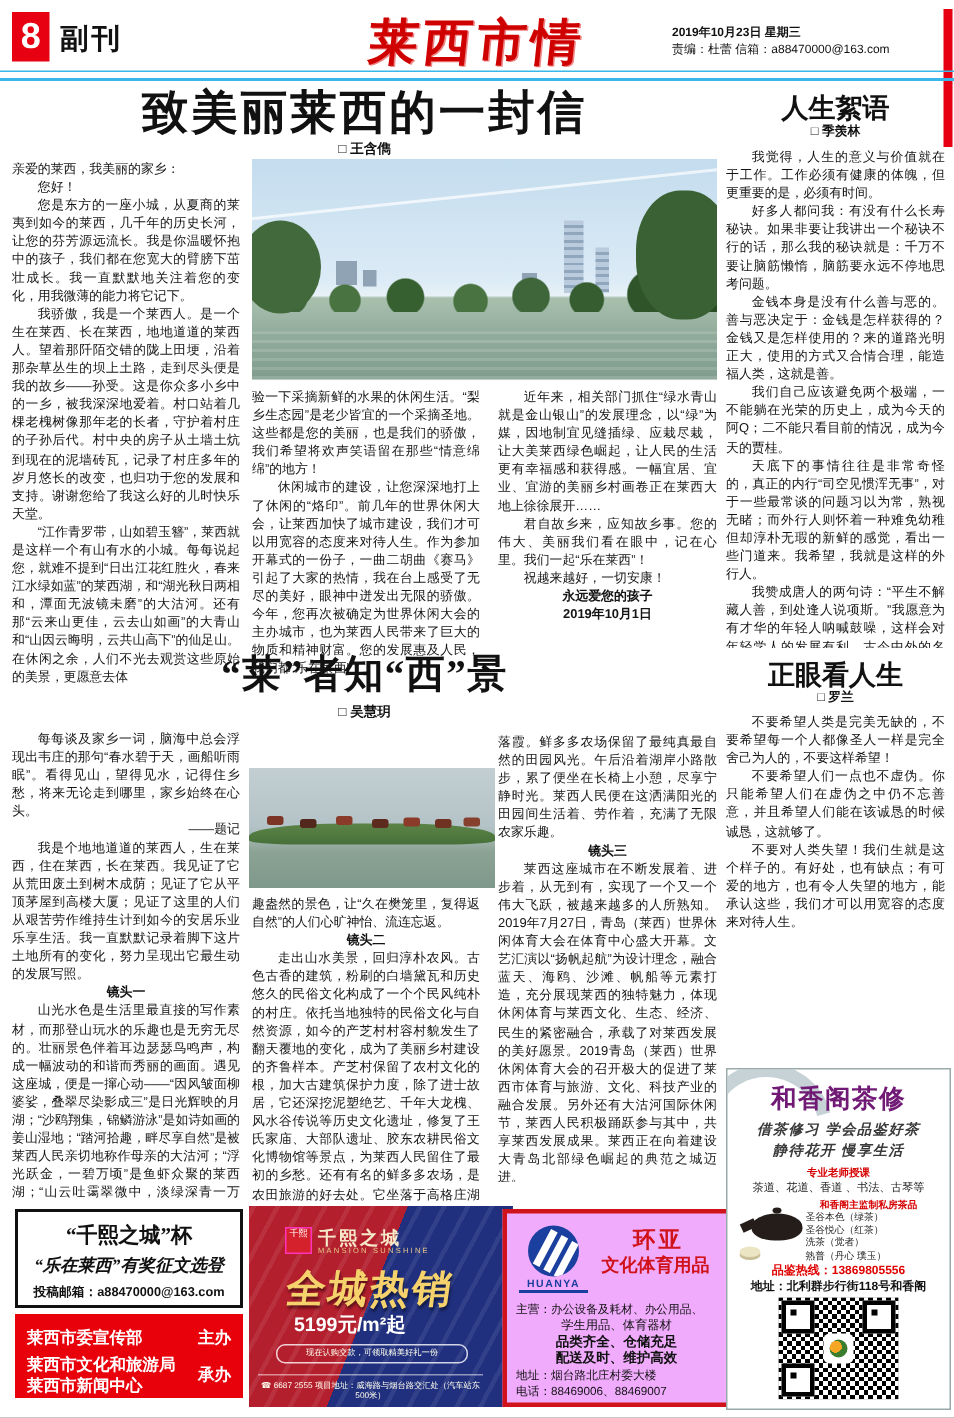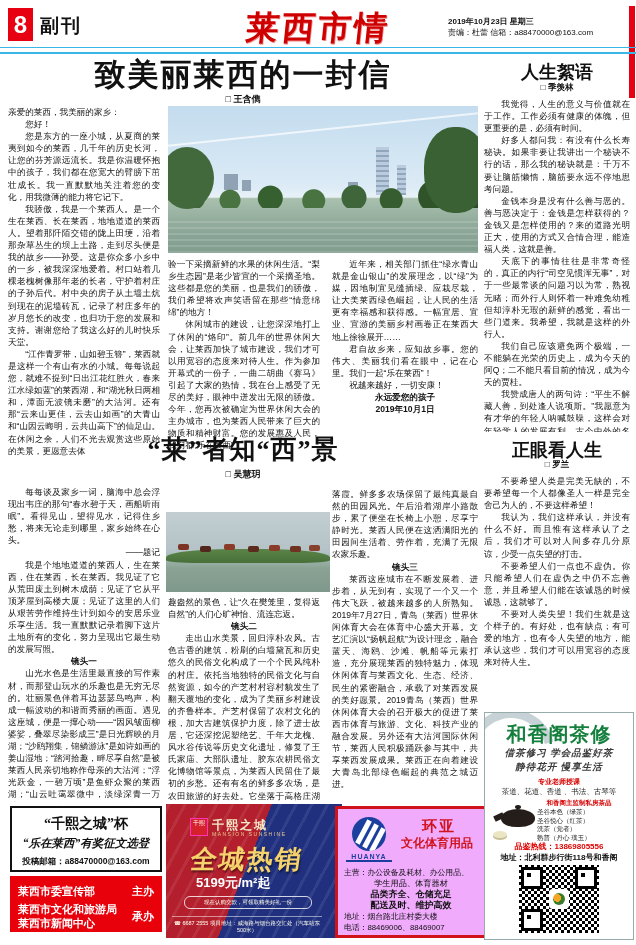--- a/index.html
+++ b/index.html
@@ -100,21 +100,21 @@
   .hy-en{position:absolute;left:8px;top:44px;width:46px;text-align:center;font-size:7px;font-weight:bold;color:#1b3f9e;letter-spacing:1px;border-bottom:2px solid #1b3f9e;}
   .hy-n1{position:absolute;left:66px;top:8px;width:70px;text-align:center;font-size:15px;font-weight:900;color:#d0121b;letter-spacing:2px;}
   .hy-n2{position:absolute;left:56px;top:26px;width:86px;text-align:center;font-size:12px;font-weight:900;color:#d0121b;}
   .hy-body{position:absolute;left:6px;top:58px;width:134px;font-size:8.2px;line-height:11px;text-align:center;}
   .hy-body .b{font-weight:900;font-size:9px;}
   .hy-body .s{text-align:left;font-size:7.8px;}
   
   .tea{position:absolute;left:484px;top:712px;width:148px;height:226px;border:1px solid #9aa;background:#fff;overflow:hidden;}
   .tea .swirl{position:absolute;left:-18px;top:-4px;width:70px;height:70px;border:9px solid #b9c7cd;
               border-radius:50%;border-right-color:transparent;border-bottom-color:transparent;transform:rotate(30deg);opacity:.8;}
-  .tea .title{position:absolute;left:0;top:8px;width:148px;text-align:center;font-size:20px;font-weight:900;color:#15803d;
+  .tea .title{position:absolute;left:0;top:8px;width:148px;text-align:center;font-size:17px;font-weight:900;color:#701a75;
               font-family:"Liberation Serif","DejaVu Serif",serif;letter-spacing:1px;}
   .tea .slogan{position:absolute;width:148px;text-align:center;font-size:9.5px;font-weight:900;color:#3a3a3a;
                font-style:italic;letter-spacing:1px;}
   .tea .teach{position:absolute;left:0;top:64px;width:148px;text-align:center;font-size:7px;font-weight:bold;color:#d60000;}
   .tea .courses{position:absolute;left:0;top:74px;width:148px;text-align:center;font-size:7.5px;color:#222;}
   .tea .note{position:absolute;left:40px;top:86px;width:108px;text-align:center;font-size:6.5px;font-weight:bold;color:#d60000;}
   .tea .items{position:absolute;left:52px;top:95px;font-size:6.5px;line-height:8.5px;color:#222;}
   .teapot{position:absolute;left:16px;top:96px;width:34px;height:18px;background:#241d19;border-radius:50% 50% 45% 45%;}
   .teapot::before{content:"";position:absolute;left:-7px;top:5px;width:10px;height:6px;background:#241d19;transform:rotate(-25deg);}
   .teapot::after{content:"";position:absolute;left:14px;top:-4px;width:6px;height:4px;background:#241d19;border-radius:50%;}
@@ -180,30 +180,29 @@
       <p class="par sign">永远爱您的孩子</p>
       <p class="par sign">2019年10月1日</p>
     </div>
 
   <div class="sbtitle" style="top:60px;">人生絮语</div>
   <div class="sbauthor" style="top:82px;">□ 季羡林</div>
   <div class="col" style="left:484px;top:98px;width:146px;height:334px;">
       <p class="par indent">我觉得，人生的意义与价值就在于工作。工作必须有健康的体魄，但更重要的是，必须有时间。</p>
       <p class="par indent">好多人都问我：有没有什么长寿秘诀。如果非要让我讲出一个秘诀不行的话，那么我的秘诀就是：千万不要让脑筋懒惰，脑筋要永远不停地思考问题。</p>
       <p class="par indent">金钱本身是没有什么善与恶的。善与恶决定于：金钱是怎样获得的？金钱又是怎样使用的？来的道路光明正大，使用的方式又合情合理，能造福人类，这就是善。</p>
+      <p class="par indent">我们自己应该避免两个极端，一不能躺在光荣的历史上，成为今天的阿Q；二不能只看目前的情况，成为今天的贾桂。</p>
       <p class="par indent">天底下的事情往往是非常奇怪的，真正的内行“司空见惯浑无事”，对于一些最常谈的问题习以为常，熟视无睹；而外行人则怀着一种难免幼稚但却淳朴无瑕的新鲜的感觉，看出一些门道来。我希望，我就是这样的外行人。</p>
-      <p class="par indent">我们自己应该避免两个极端，一不能躺在光荣的历史上，成为今天的阿Q；二不能只看目前的情况，成为今天的贾桂。</p>
       <p class="par indent">我赞成唐人的两句诗：“平生不解藏人善，到处逢人说项斯。”我愿意为有才华的年轻人呐喊鼓噪，这样会对年轻学人的发展有利。古今中外的名利场上，年轻人想脱颖而出，这个“颖”往往是很硬很硬难以脱掉的。我想从旁帮他们一下。</p>
     </div>
 
   <div class="sbtitle" style="top:438px;">正眼看人生</div>
   <div class="sbauthor" style="top:459px;">□ 罗兰</div>
   <div class="col" style="left:484px;top:475px;width:146px;height:232px;">
       <p class="par indent">不要希望人类是完美无缺的，不要希望每一个人都像圣人一样是完全舍己为人的，不要这样希望！</p>
-      <p class="par indent">我认为，我们这样承认，并没有什么不好。而且惟有这样承认了之后，我们才可以对人间多存几分原谅，少受一点失望的打击。</p>
       <p class="par indent">不要希望人们一点也不虚伪。你只能希望人们在虚伪之中仍不忘善意，并且希望人们能在该诚恳的时候诚恳，这就够了。</p>
       <p class="par indent">不要对人类失望！我们生就是这个样子的。有好处，也有缺点；有可爱的地方，也有令人失望的地方，能承认这些，我们才可以用宽容的态度来对待人生。</p>
     </div>
 
   <div class="a2title">“莱”者知“西”景</div>
   <div class="a2author">□ 吴慧玥</div>
 
   <div class="photo2">
     <div class="p2grass"></div>
     <div class="cow" style="left:12px;top:40%;background:#7c3424;"></div>

